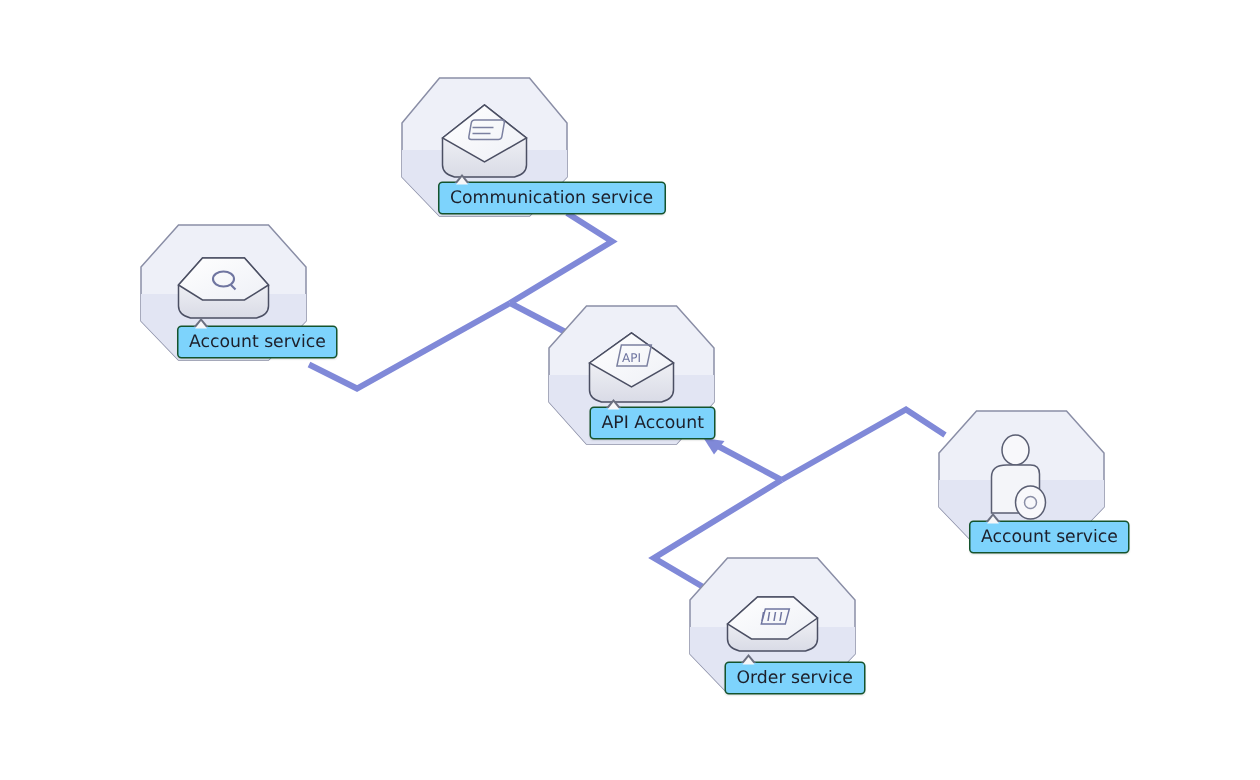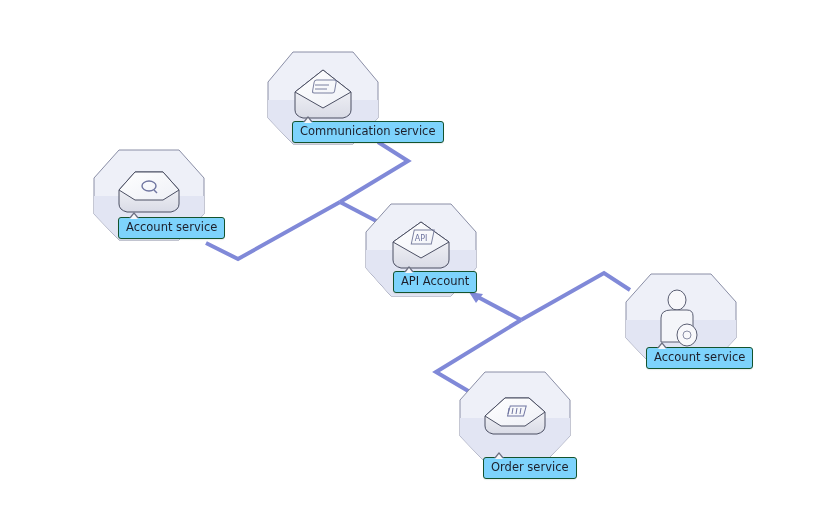--- a/index.html
+++ b/index.html
@@ -114,13 +114,13 @@
       <line x1="2" y1="-10" x2="1" y2="-4"></line>
       <line x1="6" y1="-10" x2="5" y2="-4"></line>
     </g>
   </g>
 </svg>
 
 <div class="label" style="left:292px;top:121px;">Communication service</div>
 <div class="label" style="left:118px;top:217px;">Account service</div>
 <div class="label" style="left:393px;top:271px;">API Account</div>
 <div class="label" style="left:646px;top:347px;">Account service</div>
-<div class="label" style="left:483px;top:457px;">Order service</div>
+<div class="label" style="left:483px;top:441px;">Order service</div>
 
 </body></html>

